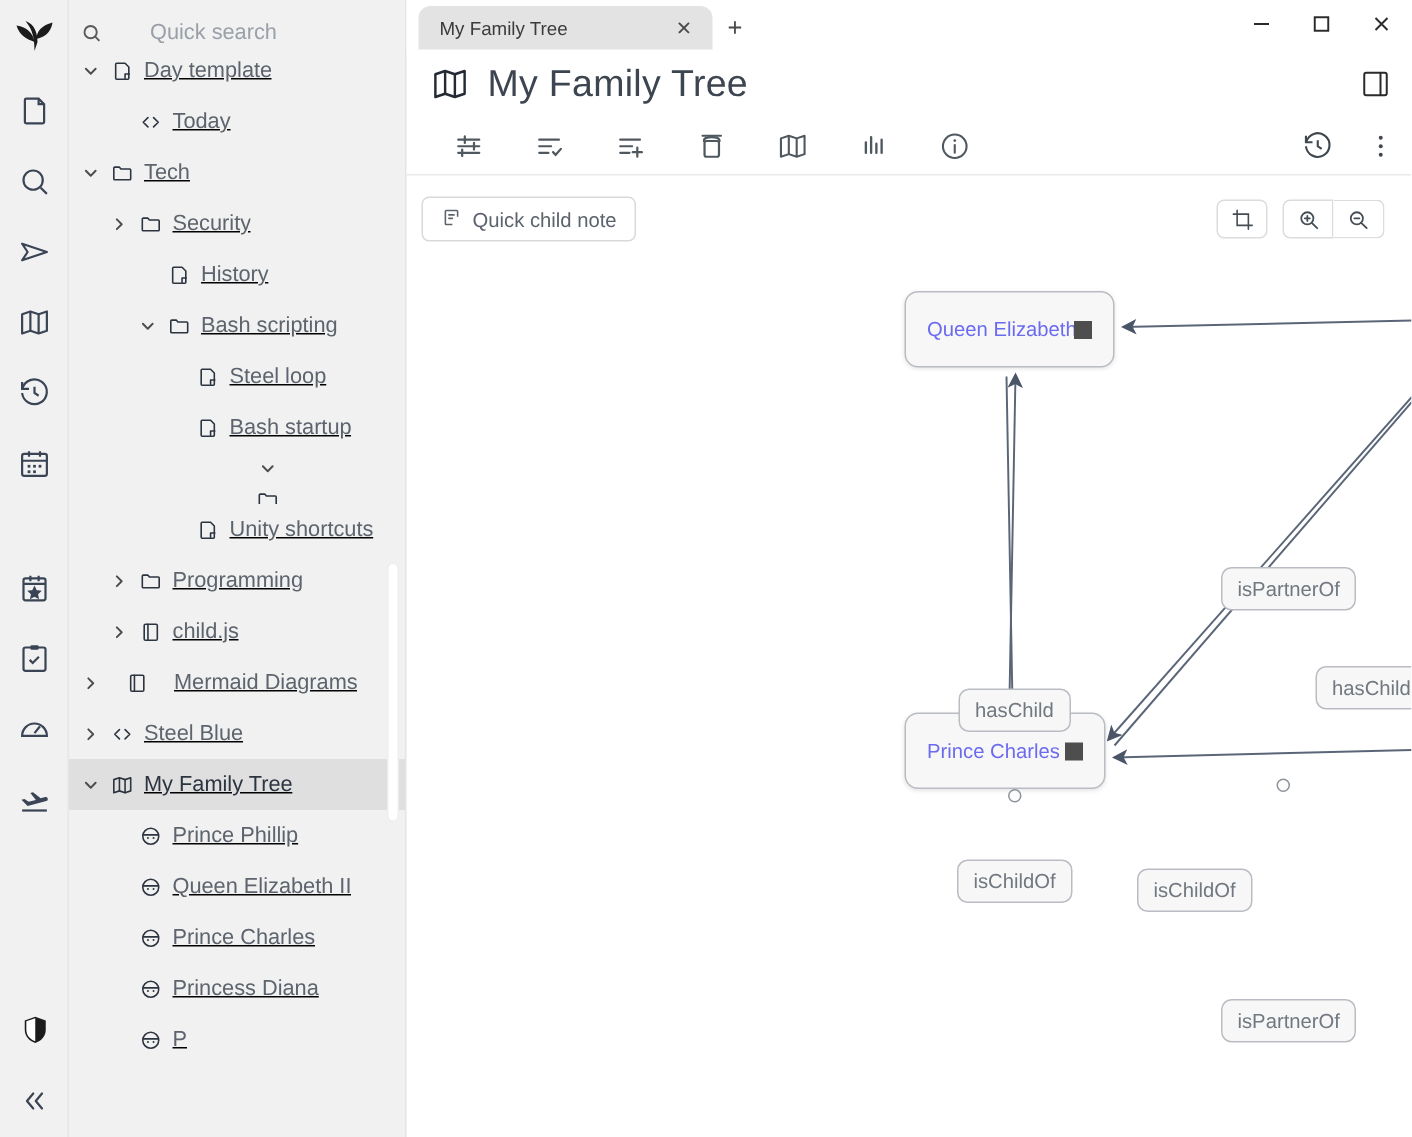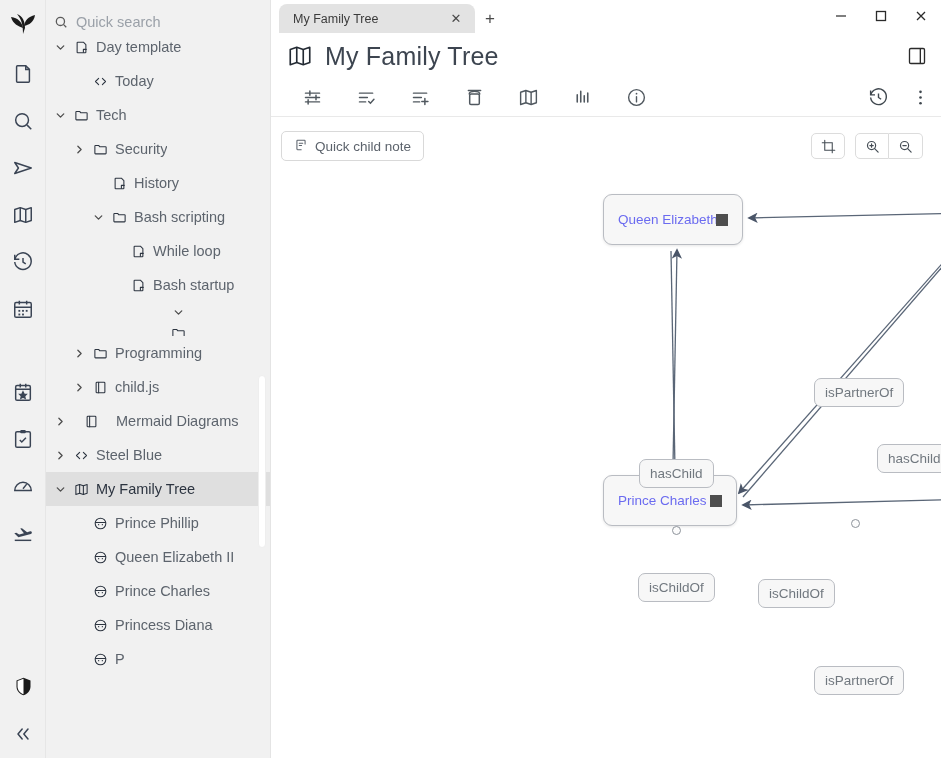--- a/index.html
+++ b/index.html
@@ -40,33 +40,34 @@
   
   .sidebar {
     width: 224px; flex: 0 0 224px;
     background: #f1f1f1;
     height: 758px;
     position: relative;
     overflow: hidden;
   }
   .search-row {
     height: 44px; display: flex; align-items: center;
-    padding-left: 8px; gap: 8px;
+    padding-left: 8px; gap: 8px; justify-content: space-between;
   }
   .search-icon { color: #5a5a5a; display: flex; align-items: center; }
   .search-input {
     border: none; background: transparent; outline: none;
     font-family: "Liberation Sans", sans-serif;
     font-size: 14.5px; color: #8a8f98; width: 170px;
   }
   .search-input::placeholder { color: #9aa0a8; }
 
   .tree {
     position: absolute; top: 30px; left: 0; width: 224px;
     bottom: 4px;
+    text-decoration: underline;
   }
   .tree-item {
     height: 34px; display: flex; align-items: center;
     font-size: 14.5px; color: #5d646d;
     white-space: nowrap; overflow: hidden;
     padding-right: 2px;
   }
   .tree-item.active { background: #dfdfdf; }
   .tw { width: 20px; flex: 0 0 20px; display: flex; align-items: center; justify-content: center; color: #4d4d4d; }
   .tw.blank { }
@@ -371,21 +372,21 @@
           <span class="tlabel">Bash scripting</span>
         </div>
         <div class="tree-item" style="padding-left: 61px;">
           <span class="tw blank"></span>
           <span class="tico">
             <svg width="15" height="15" viewBox="0 0 24 24" fill="none" stroke="currentColor" stroke-width="1.7" stroke-linejoin="round" stroke-linecap="round">
               <path d="M5 4.5a1 1 0 0 1 1-1h9l4 4v12a1 1 0 0 1-1 1H6a1 1 0 0 1-1-1z"></path>
               <path d="M15 19.5V15h4.5"></path>
             </svg>
           </span>
-          <span class="tlabel">While loop</span>
+          <span class="tlabel">Steel loop</span>
         </div>
         <div class="tree-item" style="padding-left: 61px;">
           <span class="tw blank"></span>
           <span class="tico">
             <svg width="15" height="15" viewBox="0 0 24 24" fill="none" stroke="currentColor" stroke-width="1.7" stroke-linejoin="round" stroke-linecap="round">
               <path d="M5 4.5a1 1 0 0 1 1-1h9l4 4v12a1 1 0 0 1-1 1H6a1 1 0 0 1-1-1z"></path>
               <path d="M15 19.5V15h4.5"></path>
             </svg>
           </span>
           <span class="tlabel">Bash startup</span>
@@ -395,20 +396,30 @@
             <svg width="13" height="13" viewBox="0 0 24 24" fill="none" stroke="currentColor" stroke-width="2.4" stroke-linecap="round" stroke-linejoin="round">
               <path d="M6 9l6 6 6-6"></path>
             </svg>
           </span>
           <span class="tico">
             <svg width="15" height="15" viewBox="0 0 24 24" fill="none" stroke="currentColor" stroke-width="1.7" stroke-linejoin="round" stroke-linecap="round">
               <path d="M3 6.5a1 1 0 0 1 1-1h5l1.6 2H20a1 1 0 0 1 1 1v9.5a1 1 0 0 1-1 1H4a1 1 0 0 1-1-1z"></path>
             </svg>
           </span>
           <span class="tlabel">Ubuntu</span>
+        </div>
+        <div class="tree-item" style="padding-left: 61px;">
+          <span class="tw blank"></span>
+          <span class="tico">
+            <svg width="15" height="15" viewBox="0 0 24 24" fill="none" stroke="currentColor" stroke-width="1.7" stroke-linejoin="round" stroke-linecap="round">
+              <path d="M5 4.5a1 1 0 0 1 1-1h9l4 4v12a1 1 0 0 1-1 1H6a1 1 0 0 1-1-1z"></path>
+              <path d="M15 19.5V15h4.5"></path>
+            </svg>
+          </span>
+          <span class="tlabel">Unity shortcuts</span>
         </div>
         <div class="tree-item" style="padding-left: 23px;">
           <span class="tw">
             <svg width="13" height="13" viewBox="0 0 24 24" fill="none" stroke="currentColor" stroke-width="2.4" stroke-linecap="round" stroke-linejoin="round">
               <path d="M9 6l6 6-6 6"></path>
             </svg>
           </span>
           <span class="tico">
             <svg width="15" height="15" viewBox="0 0 24 24" fill="none" stroke="currentColor" stroke-width="1.7" stroke-linejoin="round" stroke-linecap="round">
               <path d="M3 6.5a1 1 0 0 1 1-1h5l1.6 2H20a1 1 0 0 1 1 1v9.5a1 1 0 0 1-1 1H4a1 1 0 0 1-1-1z"></path>

